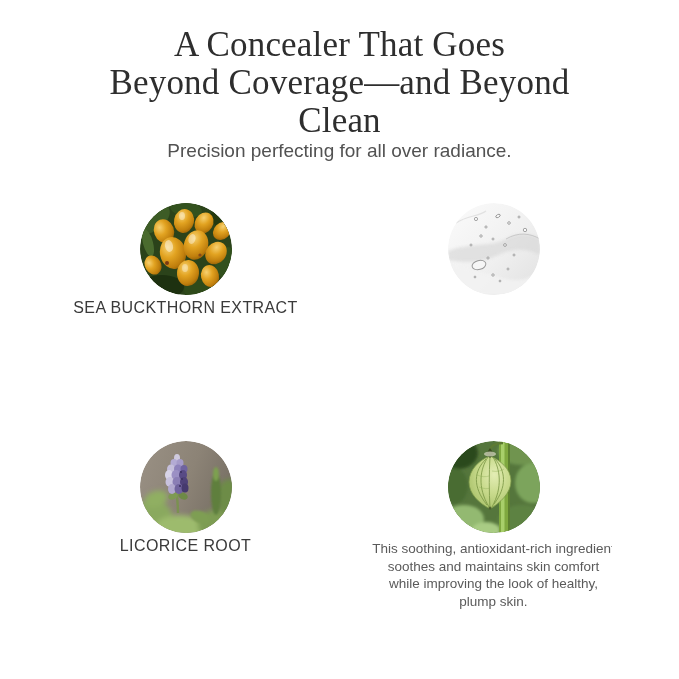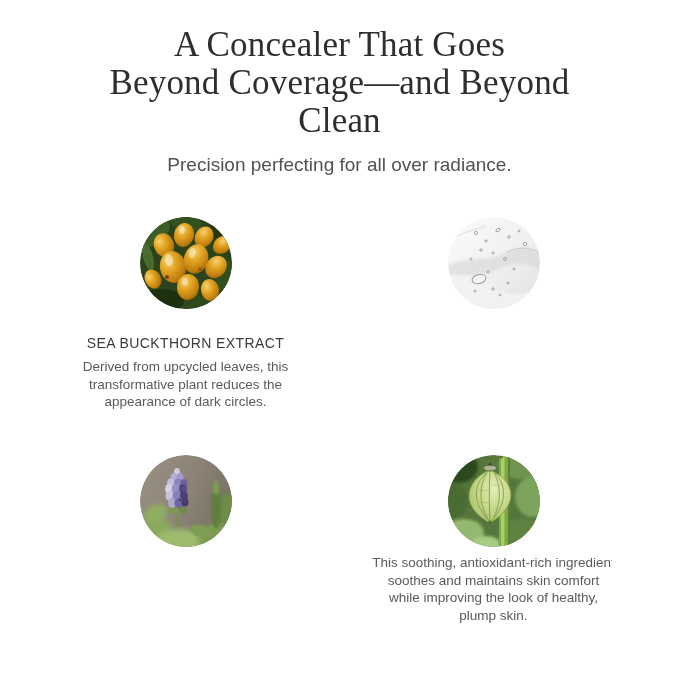--- a/index.html
+++ b/index.html
@@ -18,21 +18,20 @@
     text-align: center;
     font-family: "Liberation Serif", serif;
     font-weight: 400;
     font-size: 35px;
     line-height: 38px;
     letter-spacing: 0.2px;
     color: #2e2e2e;
     white-space: pre-line;
   }
   .subtitle {
-    margin-top: 14px;
     text-align: center;
     font-size: 19px;
     color: #525252;
     white-space: pre-line;
   }
   .grid {
     margin-top: 41px;
     display: grid;
     grid-template-columns: 308px 308px;
     grid-template-rows: 238px auto;
@@ -46,22 +45,22 @@
   }
   .photo {
     width: 92px;
     height: 92px;
     border-radius: 50%;
     overflow: hidden;
     flex: 0 0 auto;
   }
   .photo svg { display:block; }
   .ing-name {
-    margin-top: 26px;
-    font-size: 14px;
+    margin-top: 4px;
+    font-size: 16px;
     letter-spacing: 0.4px;
     color: #3a3a3a;
     white-space: nowrap;
   }
   .ing-desc {
     margin-top: 7px;
     font-size: 13.5px;
     line-height: 17.5px;
     color: #5a5a5a;
     white-space: pre-line;
@@ -114,23 +113,20 @@
             <circle cx="27" cy="60" r="2" fill="#7c3a12"></circle>
             <circle cx="60" cy="52" r="1.6" fill="#8a4a15"></circle>
             <ellipse cx="29" cy="43" rx="4" ry="6" fill="#ffffff" opacity="0.45" transform="rotate(-12 29 43)"></ellipse>
             <ellipse cx="52" cy="36" rx="3.5" ry="5" fill="#ffffff" opacity="0.4" transform="rotate(18 52 36)"></ellipse>
             <ellipse cx="42" cy="13" rx="3" ry="4" fill="#ffffff" opacity="0.4"></ellipse>
             <ellipse cx="45" cy="65" rx="3" ry="4" fill="#ffffff" opacity="0.35"></ellipse>
           </g>
         </svg>
       </div>
       <div class="ing-name">SEA BUCKTHORN EXTRACT</div>
-      <div class="ing-desc">Derived from upcycled leaves, this
-transformative plant reduces the
-appearance of dark circles.</div>
     </div>
 
     <div class="cell">
       <div class="photo" role="img" aria-label="hyaluronic-acid-gel-texture-photo">
         <svg width="92" height="92" viewBox="0 0 92 92">
           <defs>
             <clipPath id="c2">
                 <circle cx="46" cy="46" r="46"></circle>
               </clipPath>
             <linearGradient id="gelG" x1="0" y1="0" x2="1" y2="1">
@@ -224,20 +220,21 @@
               <ellipse cx="32" cy="48" rx="4" ry="5" fill="#b1a8cf"></ellipse>
               <ellipse cx="39" cy="48" rx="4.5" ry="5" fill="#70639e"></ellipse>
               <ellipse cx="45" cy="47" rx="3.5" ry="4.5" fill="#463a6e"></ellipse>
               <circle cx="41" cy="31" r="1.1" fill="#3c3260"></circle>
               <circle cx="42" cy="38" r="1.1" fill="#3c3260"></circle>
               <circle cx="40" cy="45" r="1.1" fill="#3c3260"></circle>
             </g>
           </g>
         </svg>
       </div>
+      <div class="ing-name">LICORICE ROOT</div>
     </div>
 
     <div class="cell">
       <div class="photo" role="img" aria-label="gooseberry-fruit-in-husk-photo">
         <svg width="92" height="92" viewBox="0 0 92 92">
           <defs>
             <clipPath id="c4">
                 <circle cx="46" cy="46" r="46"></circle>
               </clipPath>
             <radialGradient id="huskG" cx="60%" cy="35%" r="80%">

